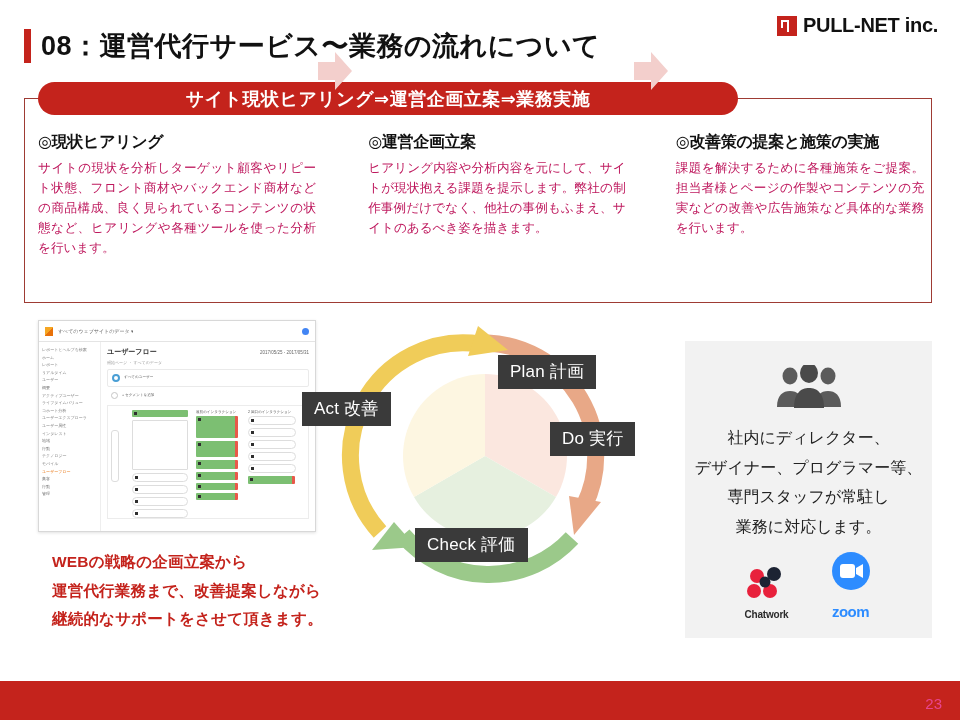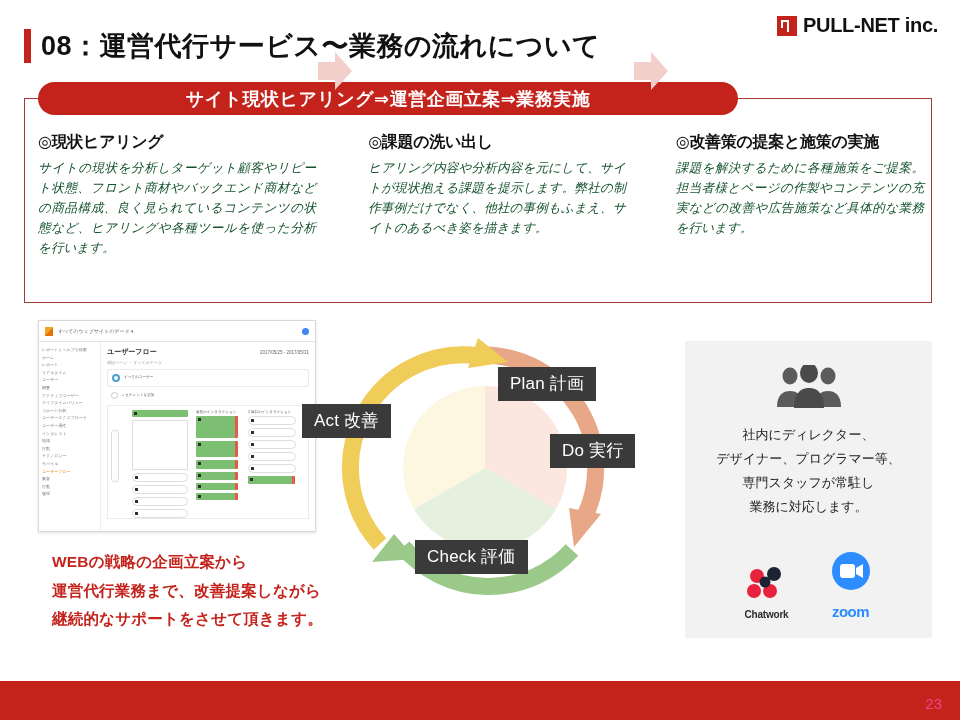--- a/index.html
+++ b/index.html
@@ -130,24 +130,23 @@
     font-size: 16px;
     font-weight: bold;
     color: #111;
     margin: 0 0 6px 0;
     white-space: nowrap;
     letter-spacing: -0.3px;
   }
   .col-body {
     font-size: 12.6px;
     line-height: 1.58;
-    color: #14532d;
+    color: #be185d;
     margin: 0;
     text-align: justify;
-    font-style: italic;
   }
 
   .arrow-pink {
     position: absolute;
     top: 50px;
     width: 34px;
     height: 42px;
     z-index: 4;
   }
   .arrow-a { left: 318px; }
@@ -289,21 +288,21 @@
   .slider {
     position: absolute; left: 3px; top: 24px;
     width: 6px; height: 50px;
     border: 1px solid #ddd; border-radius: 3px;
   }
 
   
   .cycle {
     position: absolute;
     left: 320px;
-    top: 322px;
+    top: 310px;
     width: 330px;
     height: 292px;
   }
   .pdca-label {
     position: absolute;
     background: #3a3a3a;
     color: #ffffff;
     font-size: 17px;
     padding: 5px 12px 6px 12px;
     white-space: nowrap;
@@ -339,21 +338,21 @@
     background: #f2f2f2;
   }
   .panel-icon {
     margin: 24px auto 0 auto;
     width: 70px;
     display: block;
   }
   .panel-text {
     margin: 14px 0 0 0;
     text-align: center;
-    font-size: 13px;
+    font-size: 16px;
     line-height: 1.85;
     color: #222;
   }
   .panel-logos {
     position: absolute;
     left: 0; right: 0;
     bottom: 18px;
     display: flex;
     justify-content: center;
     align-items: flex-end;
@@ -409,21 +408,21 @@
 <div class="process-box"></div>
 
 <div class="banner">サイト現状ヒアリング⇒運営企画立案⇒業務実施</div>
 
 <div class="cols">
   <div class="col col-1">
     <p class="col-head">◎現状ヒアリング</p>
     <p class="col-body">サイトの現状を分析しターゲット顧客やリピート状態、フロント商材やバックエンド商材などの商品構成、良く見られているコンテンツの状態など、ヒアリングや各種ツールを使った分析を行います。</p>
   </div>
   <div class="col col-2">
-    <p class="col-head">◎課題の洗い出し</p>
+    <p class="col-head">◎運営企画立案</p>
     <p class="col-body">ヒアリング内容や分析内容を元にして、サイトが現状抱える課題を提示します。弊社の制作事例だけでなく、他社の事例もふまえ、サイトのあるべき姿を描きます。</p>
   </div>
   <div class="col col-3">
     <p class="col-head">◎改善策の提案と施策の実施</p>
     <p class="col-body">課題を解決するために各種施策をご提案。担当者様とページの作製やコンテンツの充実などの改善や広告施策など具体的な業務を行います。</p>
   </div>
 </div>
 
 <svg class="arrow-pink arrow-a" viewBox="0 0 34 42">
   <polygon points="0,12 17,12 17,2 34,21 17,40 17,30 0,30" fill="#f3cfcc"></polygon>

